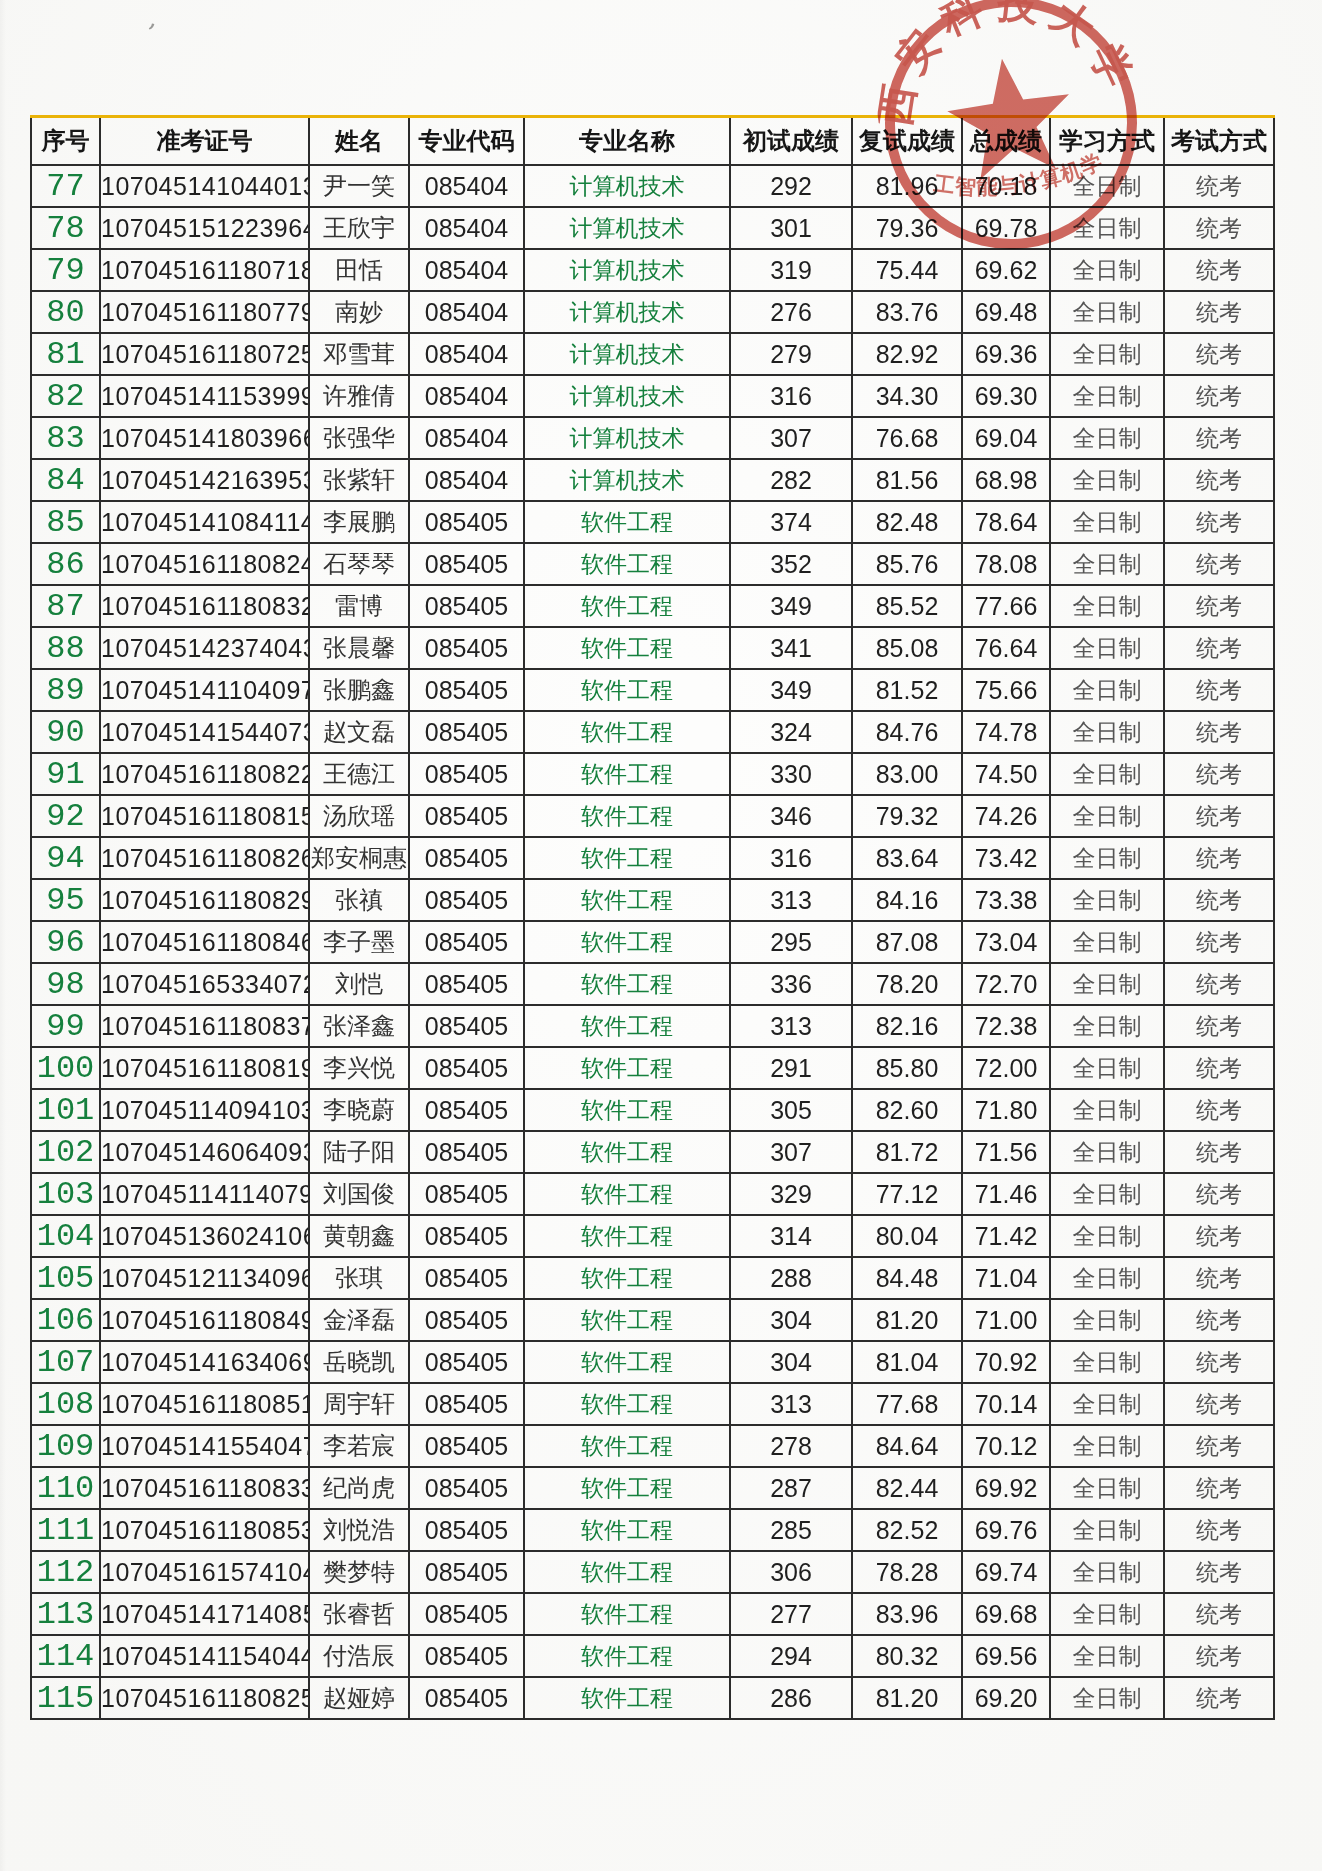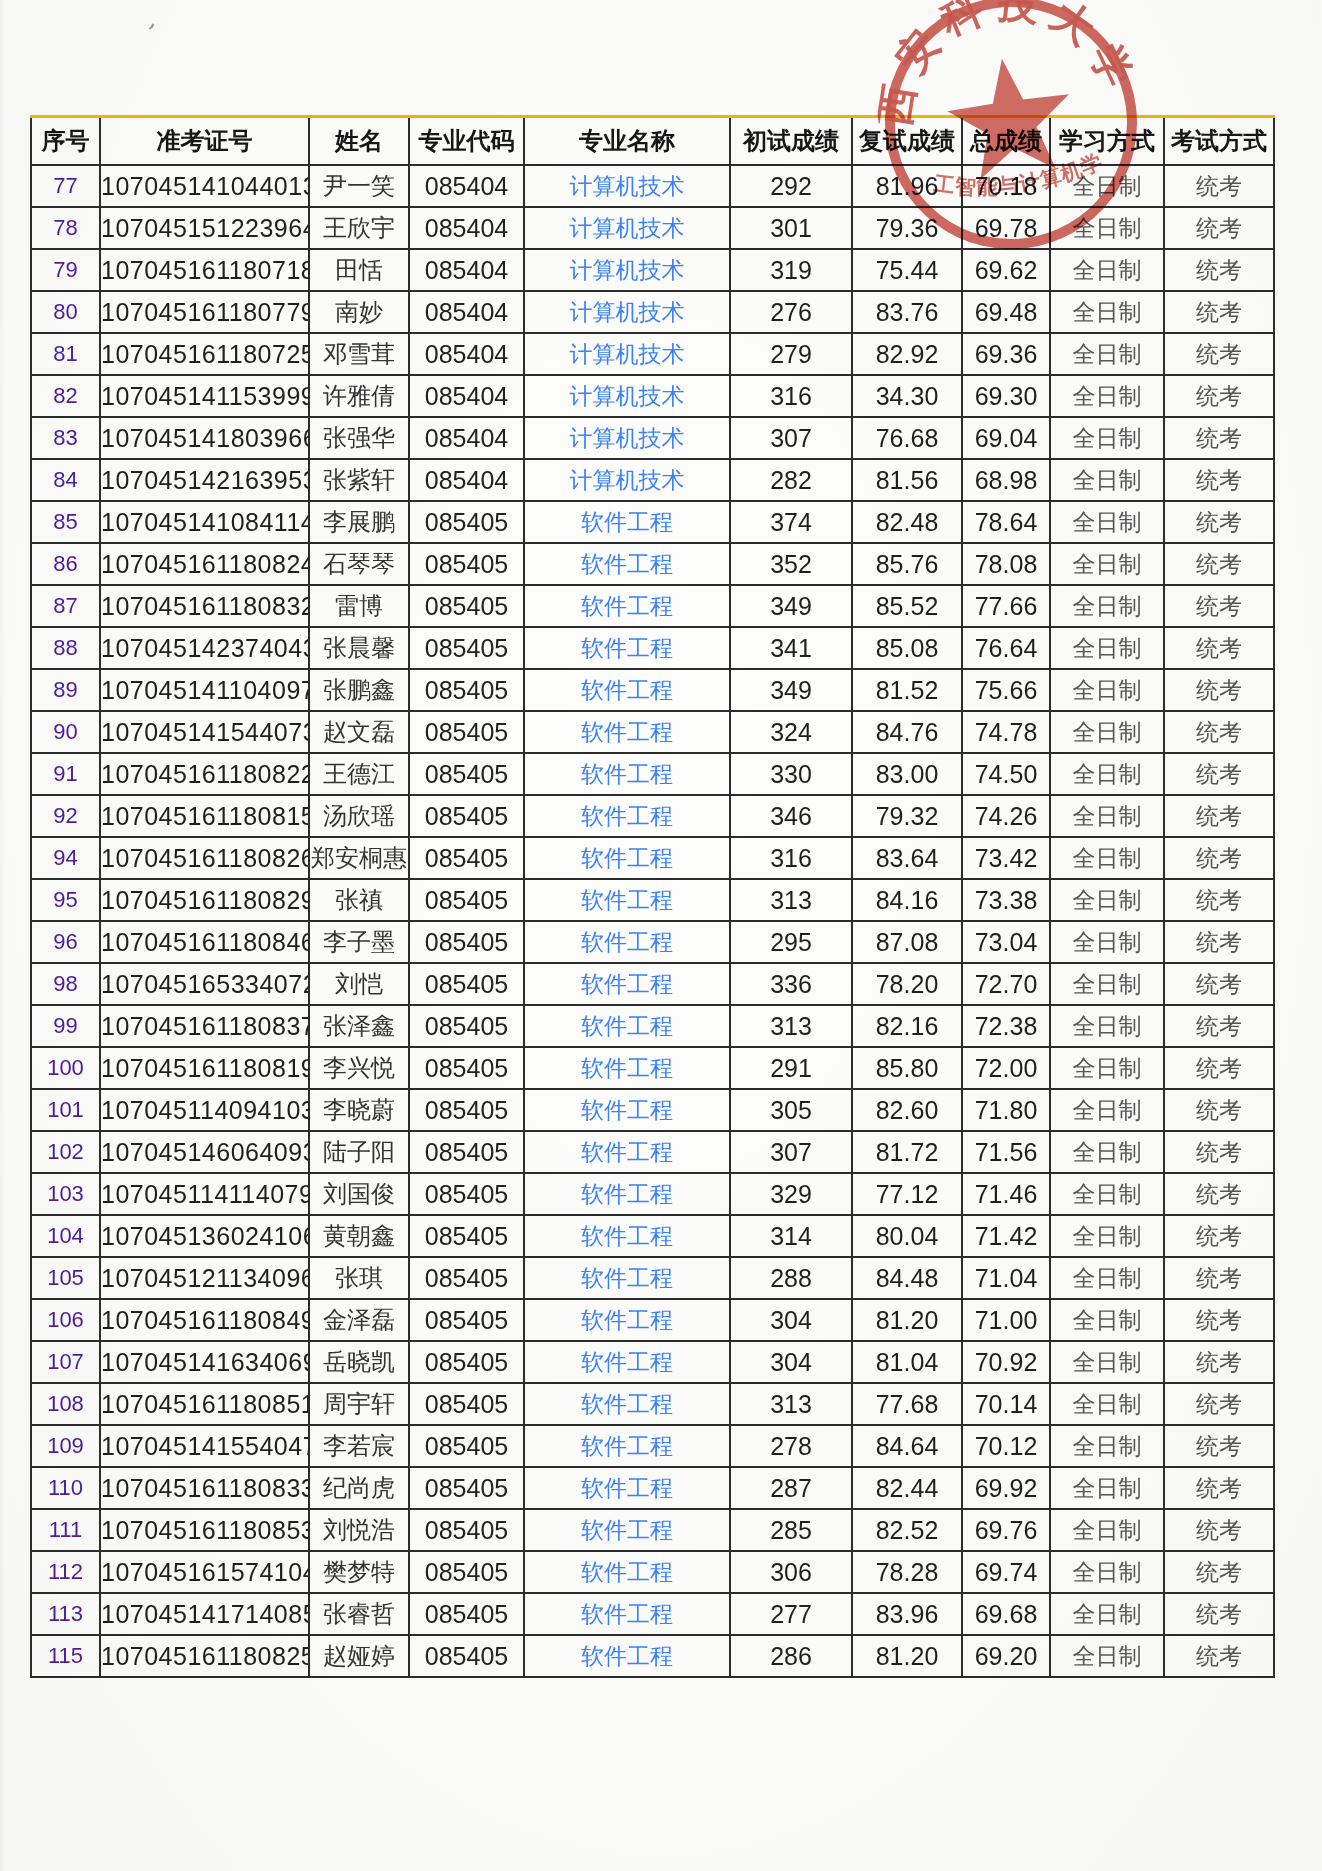--- a/index.html
+++ b/index.html
@@ -40,25 +40,25 @@
     border:2px solid #2c2c2c;
     text-align:center;vertical-align:middle;
     padding:0;overflow:hidden;white-space:nowrap;
   }
   table.results thead th{
     height:46px;font-size:24px;font-weight:bold;color:#161616;
     border-top:3px solid #eab308;
     font-family:"Liberation Sans",sans-serif;
   }
   table.results tbody tr{height:42px;}
-  td.col-0{font-family:Liberation Sans, sans-serif;font-size:22px;color:#4c1d95;}
+  td.col-0{font-family:Liberation Mono, monospace;font-size:32px;color:#15803d;}
   td.col-1{font-size:25px;color:#1f1f1f;letter-spacing:0.5px;}
   td.col-2{font-size:24px;color:#333;}
   td.col-3{font-size:25px;color:#222;}
-  td.col-4{font-size:23px;color:#3b82f6;}
+  td.col-4{font-size:23px;color:#15803d;}
   td.col-5,td.col-6,td.col-7{font-size:25px;color:#1f1f1f;}
   td.col-8,td.col-9{font-size:23px;color:#555;}
   .seal{
     position:absolute;left:880px;top:-8px;width:262px;height:262px;
     transform:rotate(-8deg);
     mix-blend-mode:multiply;opacity:0.85;
     pointer-events:none;
   }
 </style>
 </head>
@@ -510,20 +510,32 @@
         <td class="col-2">张睿哲</td>
         <td class="col-3">085405</td>
         <td class="col-4">软件工程</td>
         <td class="col-5">277</td>
         <td class="col-6">83.96</td>
         <td class="col-7">69.68</td>
         <td class="col-8">全日制</td>
         <td class="col-9">统考</td>
       </tr>
       <tr>
+        <td class="col-0">114</td>
+        <td class="col-1">107045141154044</td>
+        <td class="col-2">付浩辰</td>
+        <td class="col-3">085405</td>
+        <td class="col-4">软件工程</td>
+        <td class="col-5">294</td>
+        <td class="col-6">80.32</td>
+        <td class="col-7">69.56</td>
+        <td class="col-8">全日制</td>
+        <td class="col-9">统考</td>
+      </tr>
+      <tr>
         <td class="col-0">115</td>
         <td class="col-1">107045161180825</td>
         <td class="col-2">赵娅婷</td>
         <td class="col-3">085405</td>
         <td class="col-4">软件工程</td>
         <td class="col-5">286</td>
         <td class="col-6">81.20</td>
         <td class="col-7">69.20</td>
         <td class="col-8">全日制</td>
         <td class="col-9">统考</td>

